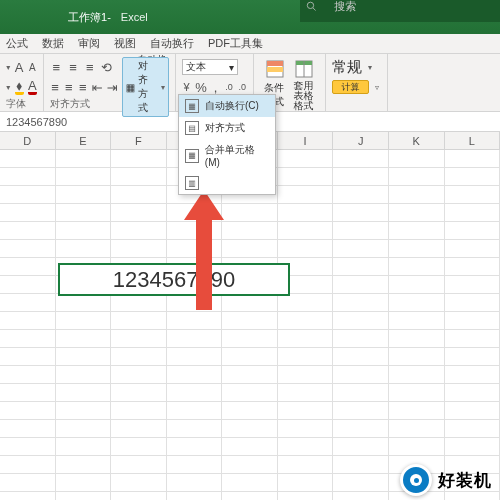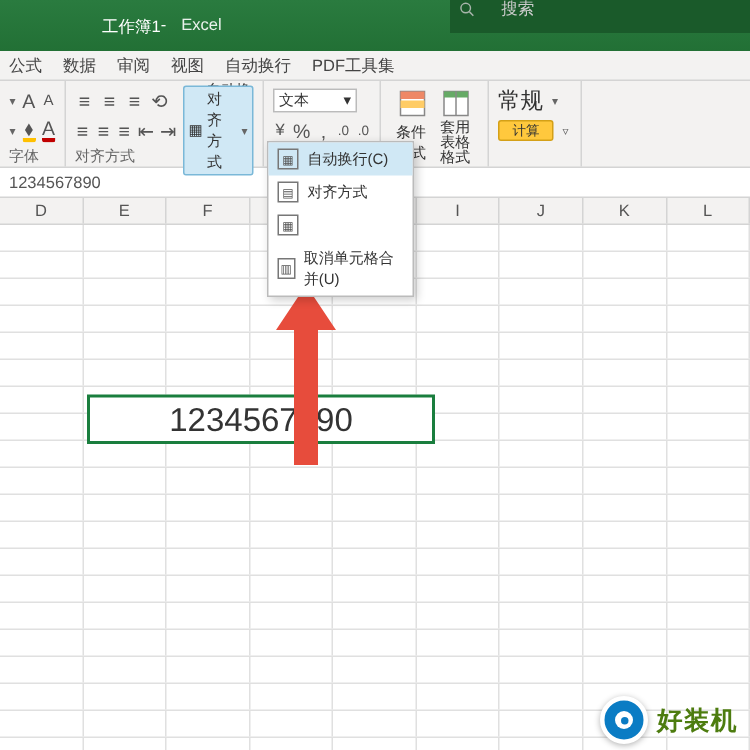--- a/index.html
+++ b/index.html
@@ -33,21 +33,21 @@
 .rows{position:relative}
 .row{display:flex;height:18px;border-bottom:1px solid #e0e0e0}
 .cell{width:58px;border-right:1px solid #e0e0e0}
 .merged{position:absolute;left:58px;top:131px;width:232px;height:33px;border:2px solid #1a7e3e;background:#fff;display:flex;align-items:center;justify-content:center;font-size:22px;color:#333;z-index:5}
 .arrow{position:absolute;left:174px;top:58px;z-index:40;pointer-events:none}
 .arrow svg{width:60px;height:120px}
 .watermark{position:absolute;right:8px;bottom:4px;display:flex;align-items:center;gap:6px;z-index:60}
 .watermark .eye{width:32px;height:32px;border-radius:50%;background:#0a7cc4;border:3px solid #fff;box-shadow:0 1px 4px rgba(0,0,0,.3);display:flex;align-items:center;justify-content:center}
 .watermark .eye .in{width:12px;height:12px;border-radius:50%;background:#fff}
 .watermark .eye .dot{position:absolute;width:5px;height:5px;border-radius:50%;background:#0a7cc4}
-.watermark .txt{font-size:17px;font-weight:600;color:#4d7c0f;letter-spacing:1px}
+.watermark .txt{font-size:17px;font-weight:600;color:#000000;letter-spacing:1px}
 .nfmt{display:flex;align-items:center;gap:3px}
 .nfmt .sel{width:56px;height:16px;border:1px solid #bbb;background:#fff;font-size:10px;padding:0 3px;display:flex;align-items:center;justify-content:space-between}
 .calcbtn{width:38px;height:14px;background:#ffc83d;border:1px solid #d4a017;font-size:9px;text-align:center;line-height:12px;border-radius:2px}
 </style>
 </head>
 <body>
 
 <div class="titlebar">
   <span class="name">工作簿1</span>
   <span> - </span>
@@ -163,24 +163,24 @@
     <div class="item">
         <span class="m-ico">▦</span>
         <span>自动换行(C)</span>
       </div>
     <div class="item">
         <span class="m-ico">▤</span>
         <span>对齐方式</span>
       </div>
     <div class="item">
         <span class="m-ico">▦</span>
+        <span>合并单元格(M)</span>
       </div>
     <div class="item">
         <span class="m-ico">▥</span>
-        <span>取消单元格合并(U)</span>
       </div>
   </div>
 </div>
 
 <div class="fxbar">
   <span>1234567890</span>
 </div>
 
 <div class="sheet">
   <div class="colheads">

